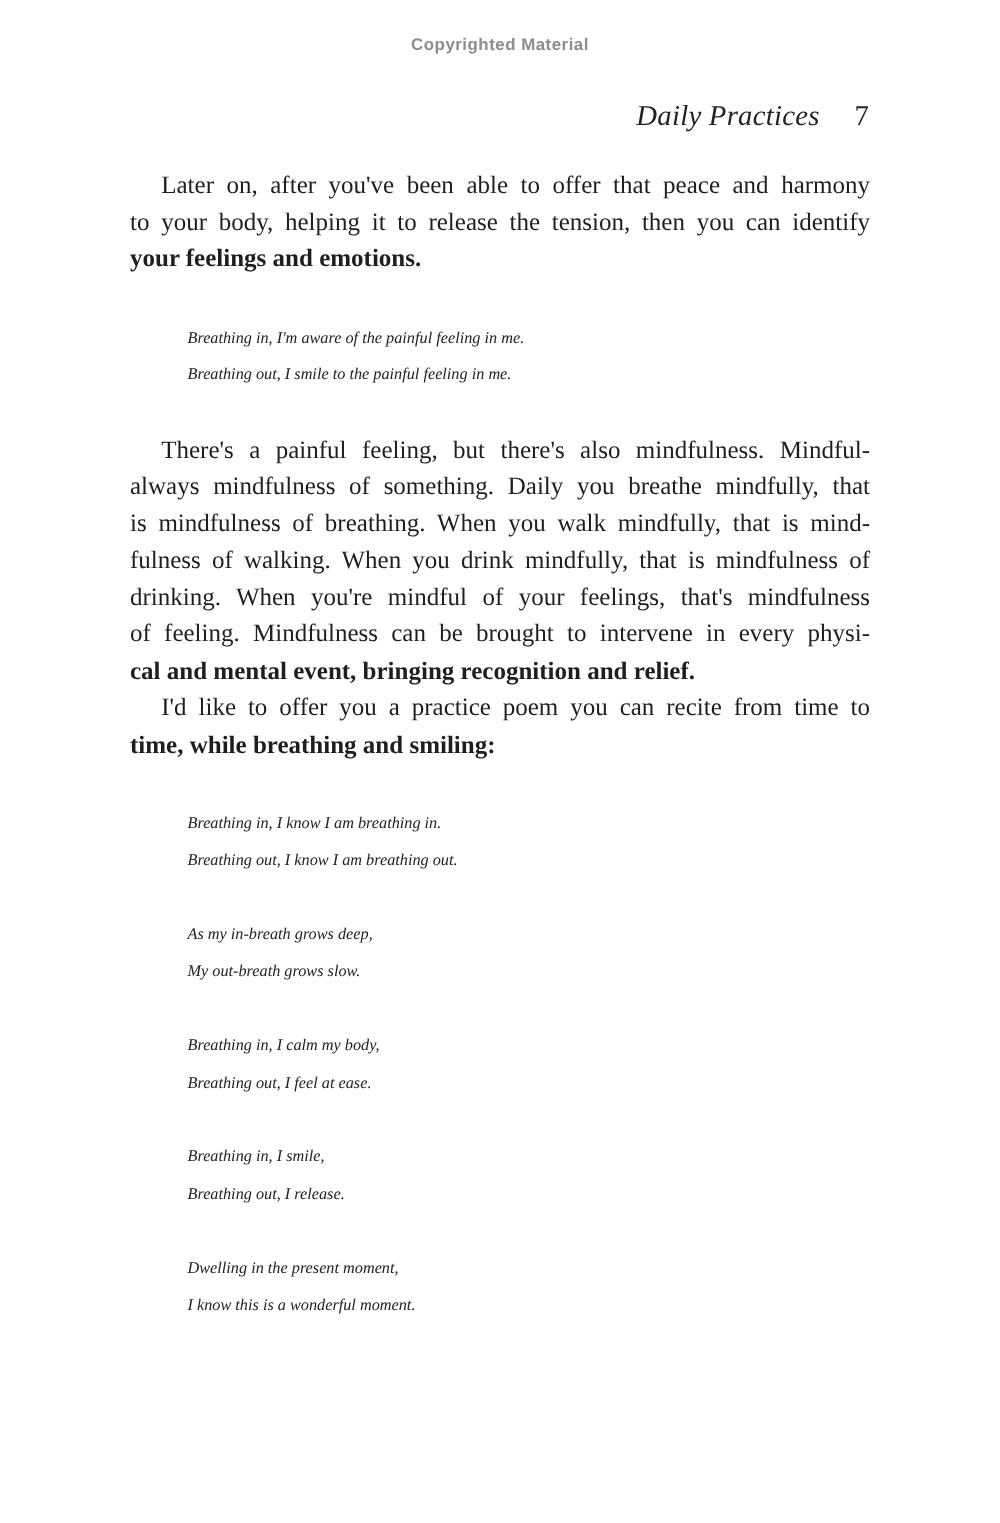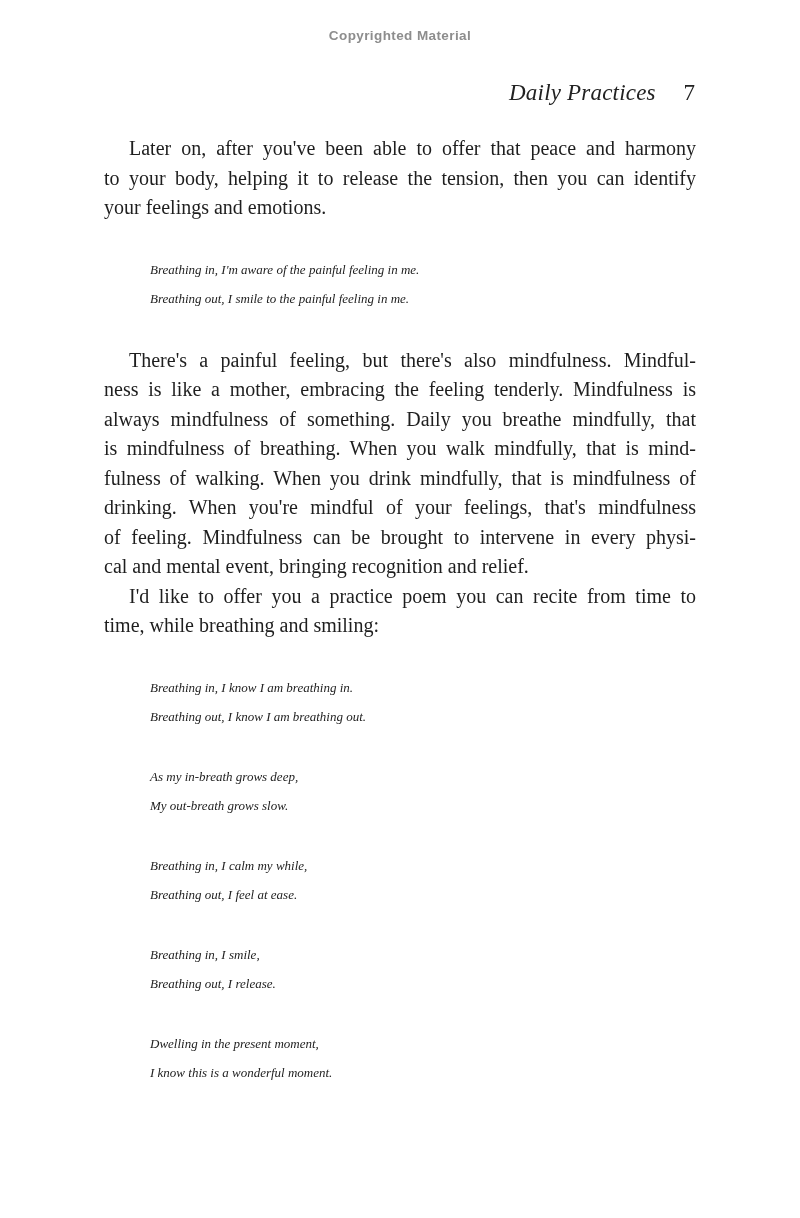--- a/index.html
+++ b/index.html
@@ -43,21 +43,21 @@
     font-size: 20px;
     line-height: 29.5px;
   }
   .para { margin: 0; }
   .para .line {
     text-align: justify;
     text-align-last: justify;
     white-space: normal;
   }
   .para .line.first { text-indent: 25px; }
-  .para .line.last { text-align: center; text-align-last: left; }
+  .para .line.last { text-align: center; text-align-last: left; font-weight: bold; }
   .poem {
     margin: 32px 0 32px 46px;
     font-style: italic;
     font-size: 13px;
     line-height: 29.5px;
     color: #222222;
   }
   .stanza + .stanza { margin-top: 30px; }
 </style>
 </head>
@@ -78,21 +78,20 @@
         <div class="line last">your feelings and emotions.</div>
       </div>
       <div class="poem">
         <div class="stanza">
           <div class="poem-line">Breathing in, I'm aware of the painful feeling in me.</div>
           <div class="poem-line">Breathing out, I smile to the painful feeling in me.</div>
         </div>
       </div>
       <div class="para">
         <div class="line first">There's a painful feeling, but there's also mindfulness. Mindful-</div>
-        <div class="line">ness is like a mother, embracing the feeling tenderly. Mindfulness is</div>
         <div class="line">always mindfulness of something. Daily you breathe mindfully, that</div>
         <div class="line">is mindfulness of breathing. When you walk mindfully, that is mind-</div>
         <div class="line">fulness of walking. When you drink mindfully, that is mindfulness of</div>
         <div class="line">drinking. When you're mindful of your feelings, that's mindfulness</div>
         <div class="line">of feeling. Mindfulness can be brought to intervene in every physi-</div>
         <div class="line last">cal and mental event, bringing recognition and relief.</div>
       </div>
       <div class="para">
         <div class="line first">I'd like to offer you a practice poem you can recite from time to</div>
         <div class="line last">time, while breathing and smiling:</div>
@@ -100,21 +99,21 @@
       <div class="poem">
         <div class="stanza">
           <div class="poem-line">Breathing in, I know I am breathing in.</div>
           <div class="poem-line">Breathing out, I know I am breathing out.</div>
         </div>
         <div class="stanza">
           <div class="poem-line">As my in-breath grows deep,</div>
           <div class="poem-line">My out-breath grows slow.</div>
         </div>
         <div class="stanza">
-          <div class="poem-line">Breathing in, I calm my while,</div>
+          <div class="poem-line">Breathing in, I calm my body,</div>
           <div class="poem-line">Breathing out, I feel at ease.</div>
         </div>
         <div class="stanza">
           <div class="poem-line">Breathing in, I smile,</div>
           <div class="poem-line">Breathing out, I release.</div>
         </div>
         <div class="stanza">
           <div class="poem-line">Dwelling in the present moment,</div>
           <div class="poem-line">I know this is a wonderful moment.</div>
         </div>

